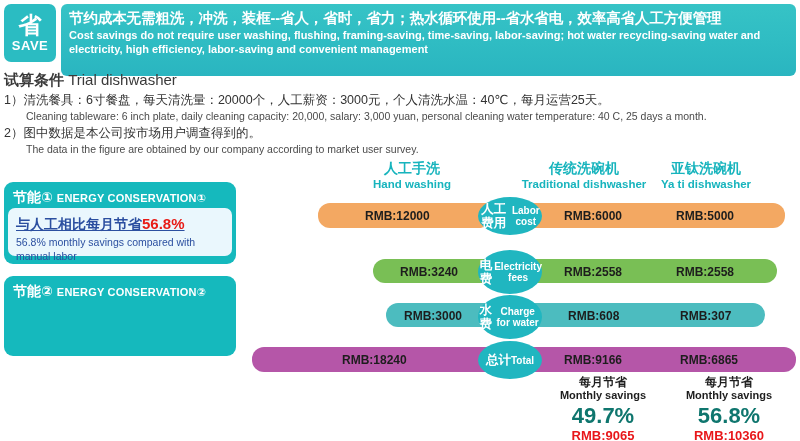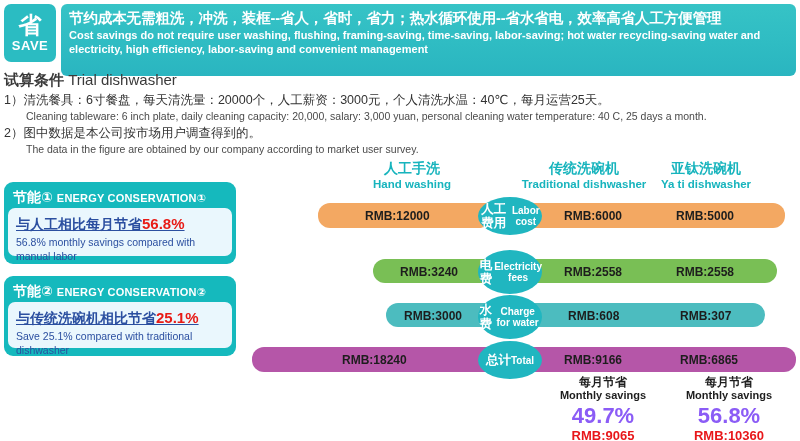--- a/index.html
+++ b/index.html
@@ -79,21 +79,21 @@
   .pill .en { font-size: 10px; font-weight: bold; line-height: 11px; }
   .pill-labor { top: 197px; height: 38px; }
   .pill-elec  { top: 250px; height: 44px; }
   .pill-water { top: 295px; height: 44px; }
   .pill-total { top: 341px; height: 38px; }
 
   
   .savings { position: absolute; text-align: center; }
   .savings .cn { font-size: 12px; font-weight: bold; color: #1d1d1d; line-height: 14px; }
   .savings .en { font-size: 11px; font-weight: bold; color: #1d1d1d; line-height: 13px; }
-  .savings .pct { font-size: 22px; font-weight: bold; color: #8b5cf6; line-height: 25px; margin-top: 1px; }
+  .savings .pct { font-size: 22px; font-weight: bold; color: #0f766e; line-height: 25px; margin-top: 1px; }
   .savings .amt { font-size: 13px; font-weight: bold; color: #e8171a; line-height: 15px; }
   .sv-trad { left: 548px; top: 375px; width: 110px; }
   .sv-yati { left: 670px; top: 375px; width: 118px; }
 </style>
 </head>
 <body>
 
 <div id="root">
 
   <div class="banner">
@@ -133,26 +133,20 @@
       </div>
       <div class="panel-en">56.8% monthly savings compared with manual labor</div>
     </div>
   </div>
 
   <div class="panel panel2">
     <div class="panel-head">
       <span class="cn">节能②</span>
       <span class="en">ENERGY CONSERVATION②</span>
     </div>
-    <div class="panel-body">
-      <div class="panel-cn">
-        <span>与传统洗碗机相比节省</span><span class="hl">25.1%</span>
-      </div>
-      <div class="panel-en">Save 25.1% compared with traditional dishwasher</div>
-    </div>
   </div>
 
   <div class="col-head ch-hand">
     <div class="cn">人工手洗</div>
     <div class="en">Hand washing</div>
   </div>
   <div class="col-head ch-trad">
     <div class="cn">传统洗碗机</div>
     <div class="en">Traditional dishwasher</div>
   </div>

